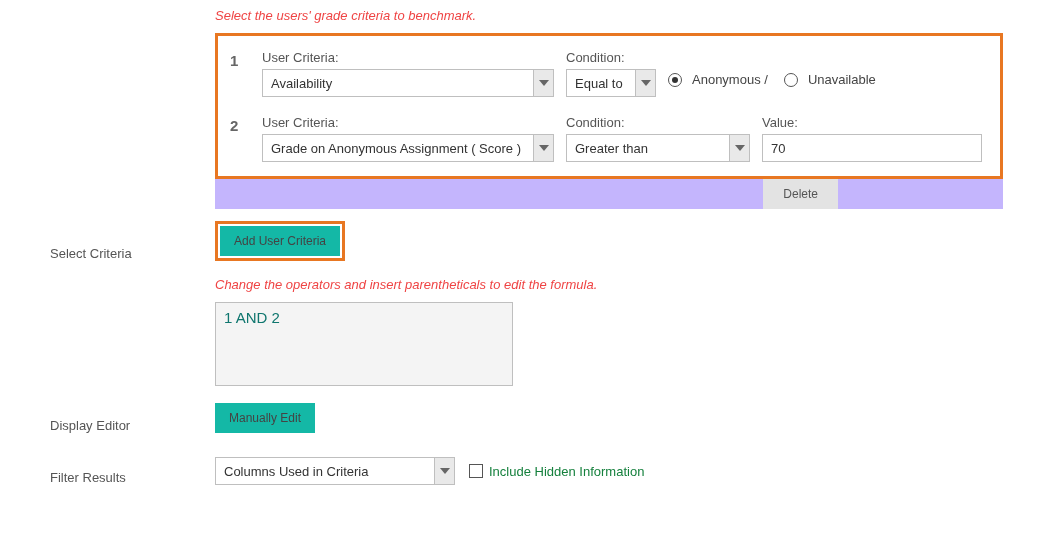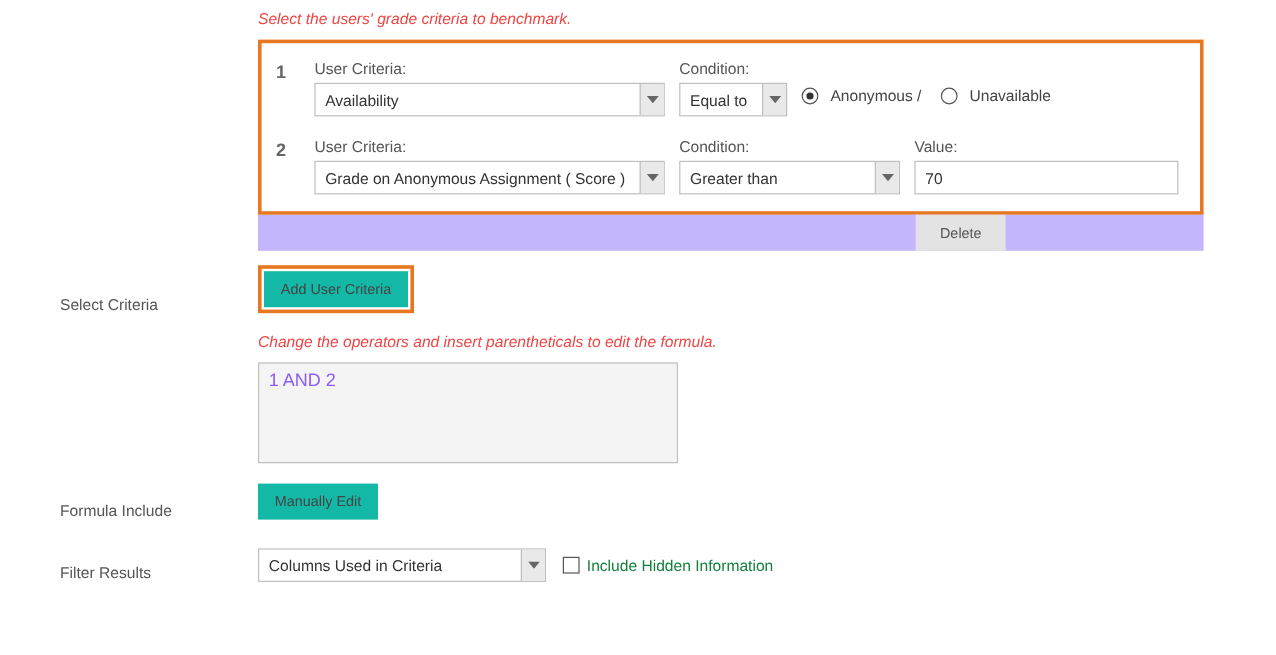--- a/index.html
+++ b/index.html
@@ -152,25 +152,25 @@
   }
   .btn {
     background: #14b8a6;
     border: none;
     padding: 8px 14px;
     font-size: 12px;
     color: #444;
     cursor: pointer;
   }
   .formula-box {
-    width: 350px;
+    width: 298px;
     height: 84px;
     border: 1px solid #bfbfbf;
     background: #f4f4f4;
-    color: #8b5cf6;
+    color: #0f766e;
     font-size: 15px;
     padding: 6px 8px;
     resize: none;
     font-family: inherit;
     outline: none;
   }
   .manual-edit { margin-top: 14px; }
   .filter-row {
     display: flex;
     align-items: center;
@@ -286,21 +286,21 @@
         <div class="delete-btn">Delete</div>
       </div>
 
       <div class="add-criteria-wrap">
         <button class="btn">Add User Criteria</button>
       </div>
     </div>
   </div>
 
   <div class="section">
-    <div class="section-label">Formula Include</div>
+    <div class="section-label">Display Editor</div>
     <div class="section-body">
       <div class="hint">Change the operators and insert parentheticals to edit the formula.</div>
       <textarea class="formula-box" readonly="" style="">1 AND 2</textarea>
       <div class="manual-edit">
         <button class="btn">Manually Edit</button>
       </div>
     </div>
   </div>
 
   <div class="section">

